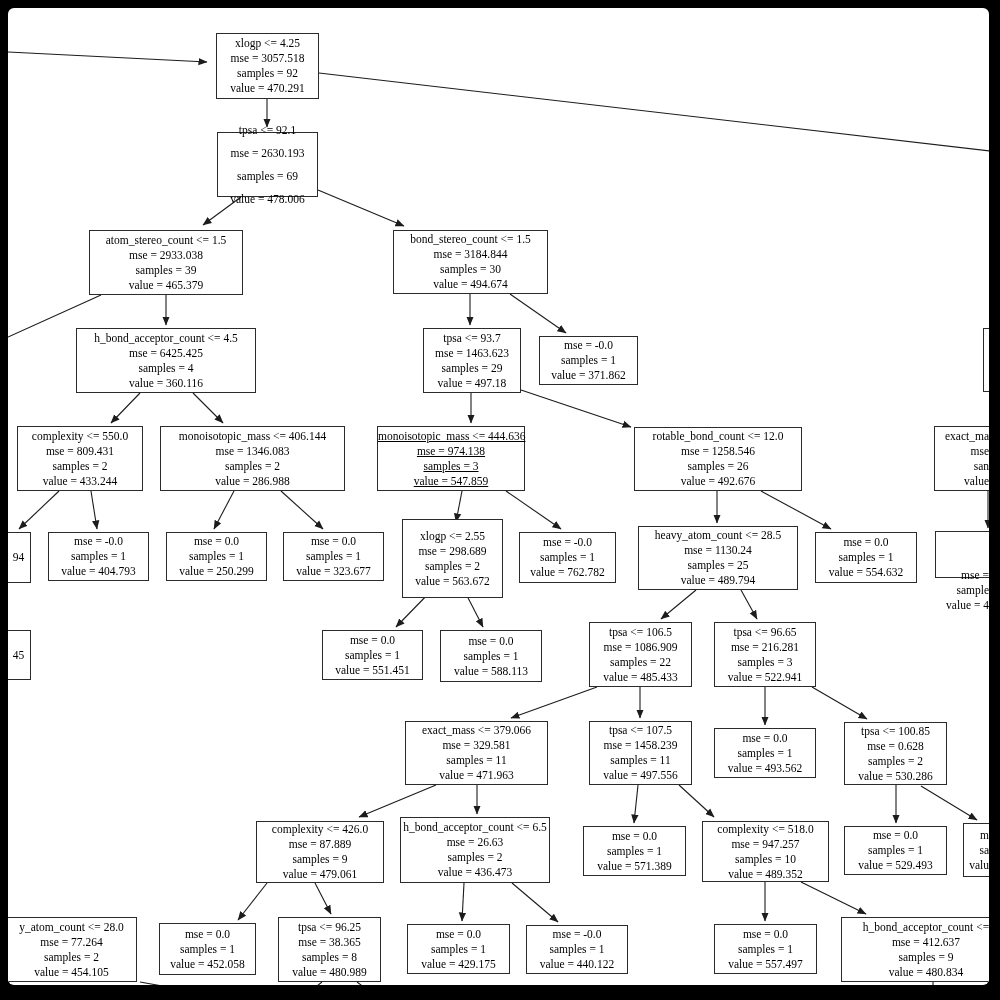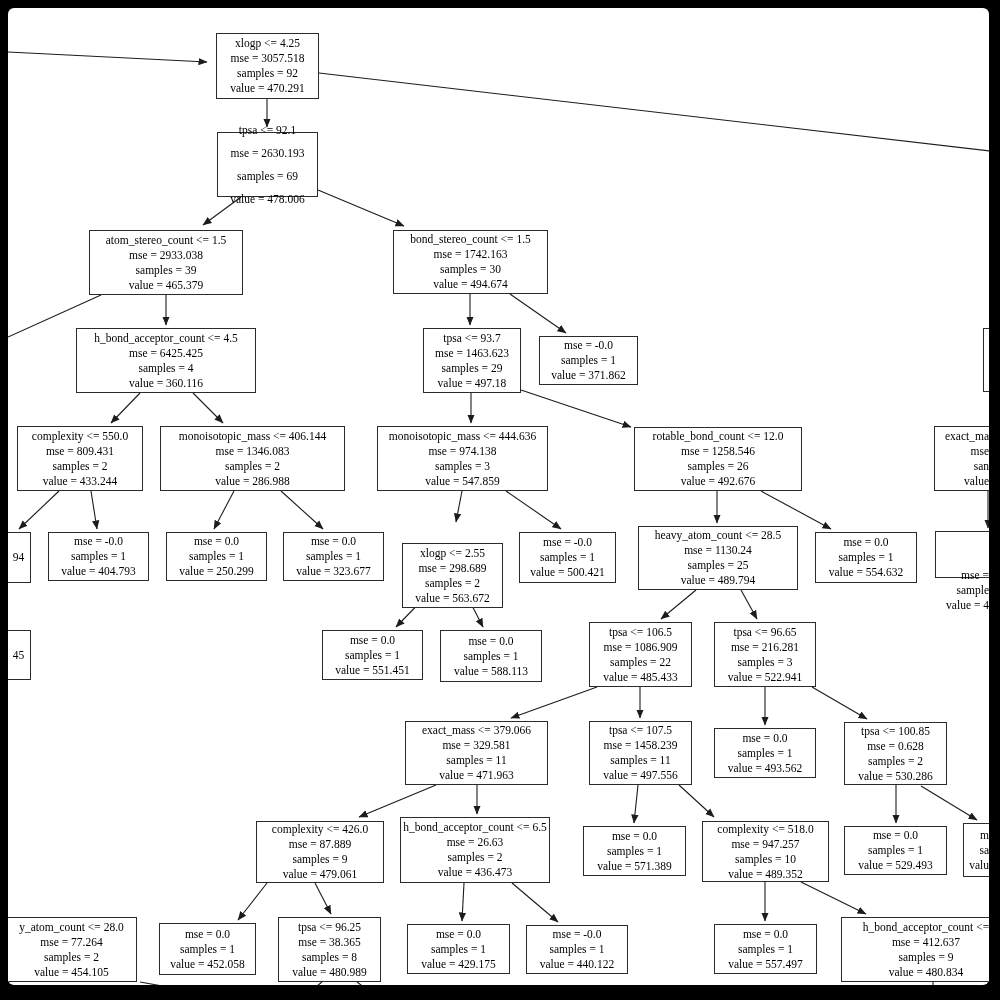--- a/index.html
+++ b/index.html
@@ -107,21 +107,21 @@
           <div class="ln">value = 478.006</div>
         </div>
         <div class="node" style="left: 81px; top: 222px; width: 154px; height: 65px; border-color: rgb(43, 43, 43);">
           <div class="ln">atom_stereo_count &lt;= 1.5</div>
           <div class="ln">mse = 2933.038</div>
           <div class="ln">samples = 39</div>
           <div class="ln">value = 465.379</div>
         </div>
         <div class="node" style="left: 385px; top: 222px; width: 155px; height: 64px; border-color: rgb(43, 43, 43);">
           <div class="ln">bond_stereo_count &lt;= 1.5</div>
-          <div class="ln">mse = 1742.163</div>
+          <div class="ln">mse = 3184.844</div>
           <div class="ln">samples = 30</div>
           <div class="ln">value = 494.674</div>
         </div>
         <div class="node" style="left: 68px; top: 320px; width: 180px; height: 65px; border-color: rgb(43, 43, 43);">
           <div class="ln">h_bond_acceptor_count &lt;= 4.5</div>
           <div class="ln">mse = 6425.425</div>
           <div class="ln">samples = 4</div>
           <div class="ln">value = 360.116</div>
         </div>
         <div class="node" style="left: 415px; top: 320px; width: 98px; height: 65px; border-color: rgb(43, 43, 43);">
@@ -143,21 +143,21 @@
           <div class="ln">mse = 809.431</div>
           <div class="ln">samples = 2</div>
           <div class="ln">value = 433.244</div>
         </div>
         <div class="node" style="left: 152px; top: 418px; width: 185px; height: 65px; border-color: rgb(43, 43, 43);">
           <div class="ln">monoisotopic_mass &lt;= 406.144</div>
           <div class="ln">mse = 1346.083</div>
           <div class="ln">samples = 2</div>
           <div class="ln">value = 286.988</div>
         </div>
-        <div class="node" style="left: 369px; top: 418px; width: 171px; height: 65px; border-color: rgb(43, 43, 43);">
+        <div class="node" style="left: 369px; top: 418px; width: 148px; height: 65px; border-color: rgb(43, 43, 43); text-decoration: underline;">
           <div class="ln">monoisotopic_mass &lt;= 444.636</div>
           <div class="ln">mse = 974.138</div>
           <div class="ln">samples = 3</div>
           <div class="ln">value = 547.859</div>
         </div>
         <div class="node" style="left: 626px; top: 419px; width: 168px; height: 64px; border-color: rgb(43, 43, 43);">
           <div class="ln">rotable_bond_count &lt;= 12.0</div>
           <div class="ln">mse = 1258.546</div>
           <div class="ln">samples = 26</div>
           <div class="ln">value = 492.676</div>
@@ -185,30 +185,30 @@
         <div class="node" style="left: 158px; top: 524px; width: 101px; height: 49px; border-color: rgb(43, 43, 43);">
           <div class="ln">mse = 0.0</div>
           <div class="ln">samples = 1</div>
           <div class="ln">value = 250.299</div>
         </div>
         <div class="node" style="left: 275px; top: 524px; width: 101px; height: 49px; border-color: rgb(43, 43, 43);">
           <div class="ln">mse = 0.0</div>
           <div class="ln">samples = 1</div>
           <div class="ln">value = 323.677</div>
         </div>
-        <div class="node" style="left: 394px; top: 535px; width: 101px; height: 65px; border-color: rgb(43, 43, 43);">
+        <div class="node" style="left: 394px; top: 511px; width: 101px; height: 79px; border-color: rgb(43, 43, 43);">
           <div class="ln">xlogp &lt;= 2.55</div>
           <div class="ln">mse = 298.689</div>
           <div class="ln">samples = 2</div>
           <div class="ln">value = 563.672</div>
         </div>
         <div class="node" style="left: 511px; top: 524px; width: 97px; height: 51px; border-color: rgb(43, 43, 43);">
           <div class="ln">mse = -0.0</div>
           <div class="ln">samples = 1</div>
-          <div class="ln">value = 500.421</div>
+          <div class="ln">value = 762.782</div>
         </div>
         <div class="node" style="left: 630px; top: 518px; width: 160px; height: 64px; border-color: rgb(43, 43, 43);">
           <div class="ln">heavy_atom_count &lt;= 28.5</div>
           <div class="ln">mse = 1130.24</div>
           <div class="ln">samples = 25</div>
           <div class="ln">value = 489.794</div>
         </div>
         <div class="node" style="left: 807px; top: 524px; width: 102px; height: 51px; border-color: rgb(43, 43, 43);">
           <div class="ln">mse = 0.0</div>
           <div class="ln">samples = 1</div>

